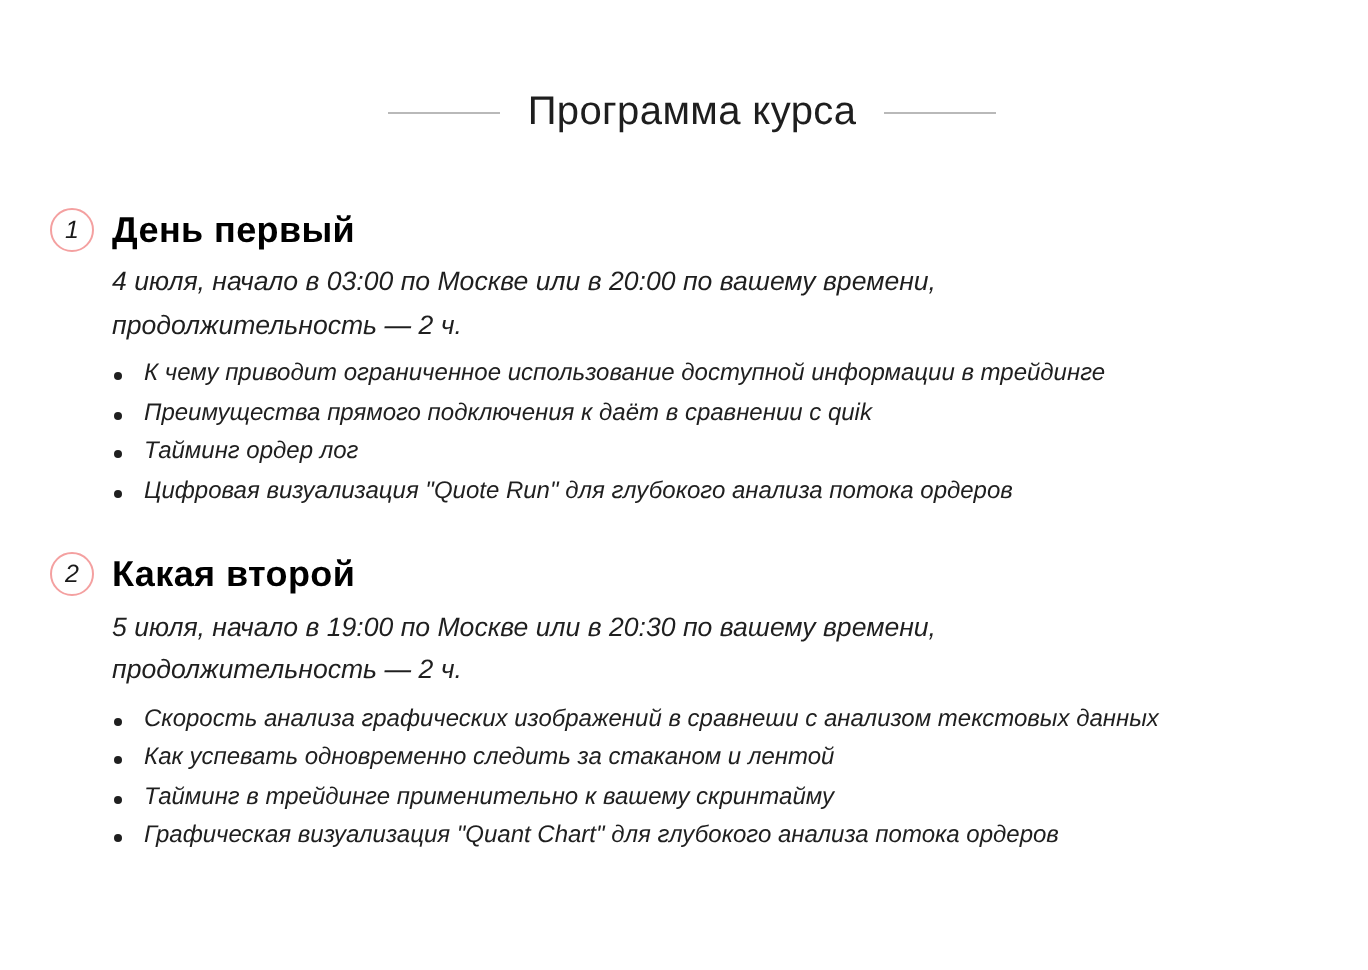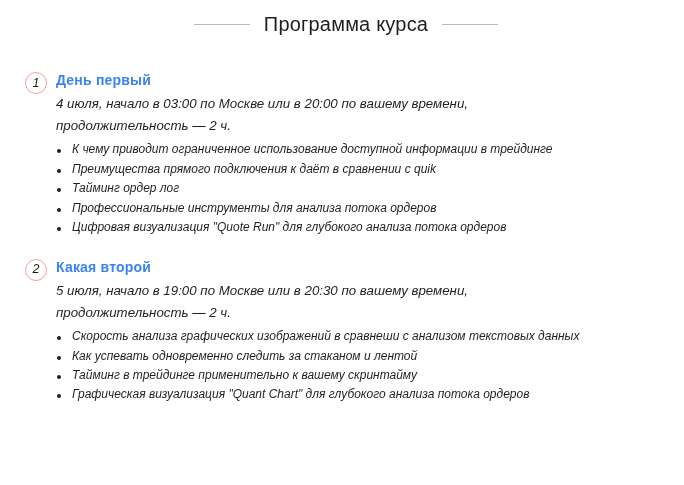--- a/index.html
+++ b/index.html
@@ -16,21 +16,21 @@
     position: relative;
   }
 
   
   .title-block {
     display: flex;
     align-items: center;
     justify-content: center;
     gap: 14px;
     margin: 0;
-    padding-top: 1px;
+    padding-top: 33px;
     padding-left: 8px;
   }
   .title-rule {
     width: 56px;
     height: 1px;
     background: #b9b9b9;
     flex: 0 0 auto;
   }
   .title-text {
     font-size: 20px;
@@ -67,24 +67,24 @@
     display: flex;
     align-items: center;
     justify-content: center;
     font-style: italic;
     font-size: 12.5px;
     color: #1a1a1a;
     line-height: 1;
   }
 
   .day-heading {
-    font-size: 14px;
+    font-size: 18px;
     font-weight: bold;
     font-style: normal;
-    color: #3b82f6;
+    color: #000000;
     line-height: 1.25;
     margin: 0 0 4px 0;
     letter-spacing: 0.2px;
   }
 
   .day-meta {
     font-style: italic;
     font-size: 13.3px;
     color: #1f1f1f;
     line-height: 1.62;
@@ -133,21 +133,20 @@
 <div class="program">
 
   <section class="day-section first">
     <div class="num-badge">1</div>
     <h2 class="day-heading">День первый</h2>
     <p class="day-meta">4 июля, начало в 03:00 по Москве или в 20:00 по вашему времени, продолжительность — 2 ч.</p>
     <ul class="topic-list">
       <li>К чему приводит ограниченное использование доступной информации в трейдинге</li>
       <li>Преимущества прямого подключения к даёт в сравнении с quik</li>
       <li>Тайминг ордер лог</li>
-      <li>Профессиональные инструменты для анализа потока ордеров</li>
       <li>Цифровая визуализация "Quote Run" для глубокого анализа потока ордеров</li>
     </ul>
   </section>
 
   <section class="day-section second">
     <div class="num-badge">2</div>
     <h2 class="day-heading">Какая второй</h2>
     <p class="day-meta">5 июля, начало в 19:00 по Москве или в 20:30 по вашему времени, продолжительность — 2 ч.</p>
     <ul class="topic-list wide">
       <li>Скорость анализа графических изображений в сравнеши с анализом текстовых данных</li>

